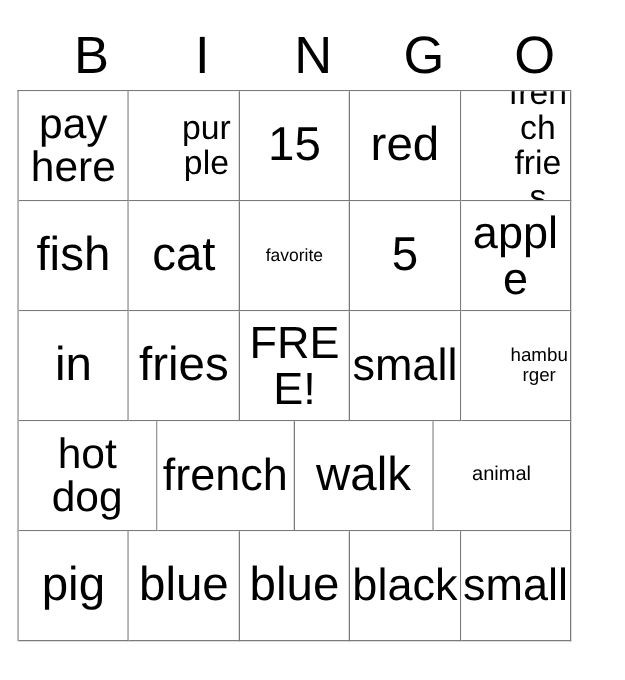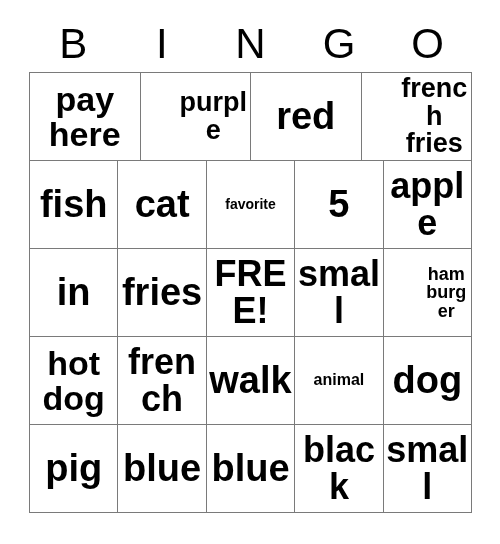--- a/index.html
+++ b/index.html
@@ -40,31 +40,30 @@
     line-height: 1;
     font-weight: 400;
     letter-spacing: 0px;
     color: #000000;
     user-select: none;
   }
 
   
   .grid {
     position: absolute;
-    left: 29px;
+    left: 14px;
     top: 72px;
     width: 443px;
     height: 441px;
     box-sizing: border-box;
     border-top: 1px solid #7a7a7a;
     border-left: 1px solid #7a7a7a;
     display: flex;
     flex-direction: column;
     background: #ffffff;
-    font-weight: bold;
   }
   .grid-row {
     flex: 1 1 0;
     display: flex;
     min-height: 0;
   }
   .cell {
     flex: 1 1 0;
     min-width: 0;
     box-sizing: border-box;
@@ -87,21 +86,21 @@
     box-sizing: border-box;
   }
 
   
   .fs-xxl .cell-text { font-size: 38px; }
   .fs-xl  .cell-text { font-size: 34px; }
   .fs-l   .cell-text { font-size: 36px; }
   .fs-m   .cell-text { font-size: 27px; margin-left: 36px; }
   .fs-s   .cell-text { font-size: 16px; }
   .fs-xs  .cell-text { font-size: 14px; }
-  .fs-xxs .cell-text { font-size: 18px; margin-left: 38px; }
+  .fs-xxs .cell-text { font-size: 15px; margin-left: 38px; }
 </style>
 </head>
 <body>
 
 <div id="bingo-card">
 
   <div class="header-row">
     <div class="header-cell">
       <span>B</span>
     </div>
@@ -122,20 +121,23 @@
   <div class="grid">
 
     <div class="grid-row">
       <div class="cell fs-xl">
         <span class="cell-text">pay here</span>
       </div>
       <div class="cell fs-m">
         <span class="cell-text">purple</span>
       </div>
       <div class="cell fs-xxl">
+        <span class="cell-text">15</span>
+      </div>
+      <div class="cell fs-xxl">
         <span class="cell-text">red</span>
       </div>
       <div class="cell fs-m">
         <span class="cell-text">french fries</span>
       </div>
     </div>
 
     <div class="grid-row">
       <div class="cell fs-xxl">
         <span class="cell-text">fish</span>
@@ -178,23 +180,20 @@
       </div>
       <div class="cell fs-l">
         <span class="cell-text">french</span>
       </div>
       <div class="cell fs-xxl">
         <span class="cell-text">walk</span>
       </div>
       <div class="cell fs-s">
         <span class="cell-text">animal</span>
       </div>
-      <div class="cell fs-xxl">
-        <span class="cell-text">dog</span>
-      </div>
     </div>
 
     <div class="grid-row">
       <div class="cell fs-xxl">
         <span class="cell-text">pig</span>
       </div>
       <div class="cell fs-xxl">
         <span class="cell-text">blue</span>
       </div>
       <div class="cell fs-xxl">

